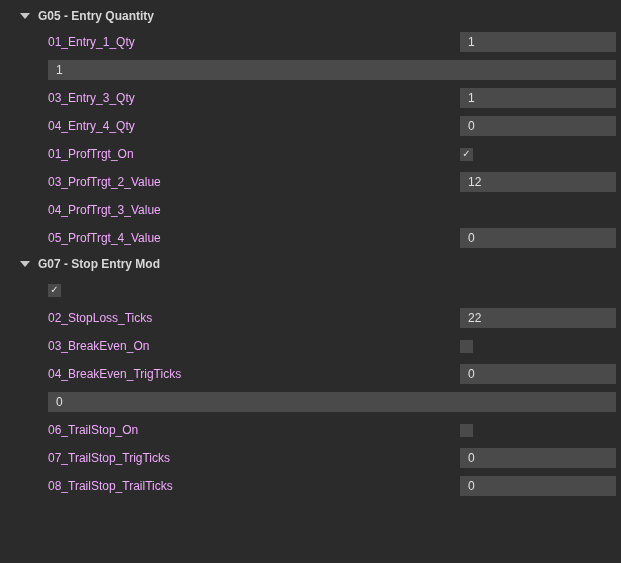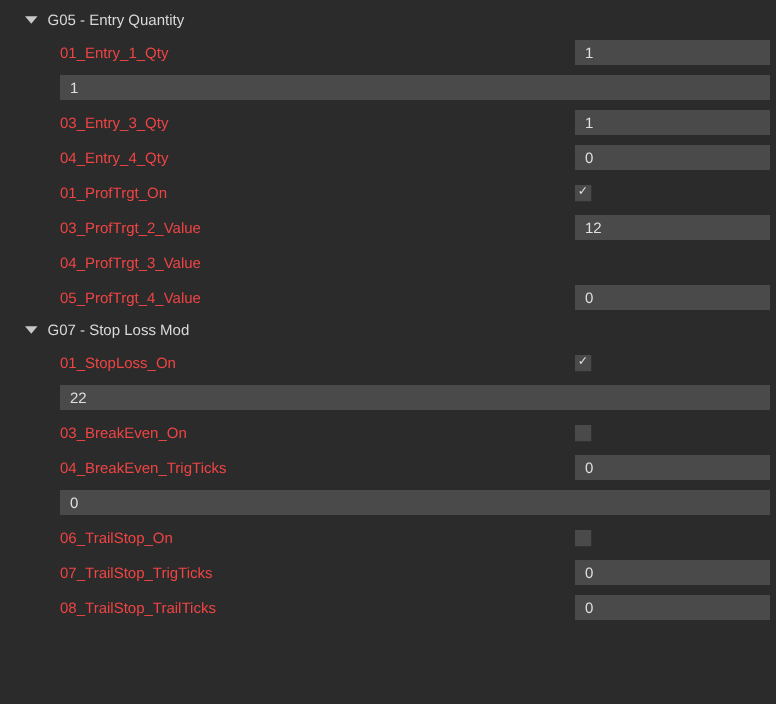--- a/index.html
+++ b/index.html
@@ -16,21 +16,21 @@
       height: 563px;
       overflow: hidden;
     }
     .property-grid {
       padding: 4px 0;
     }
     .group-header {
       display: flex;
       align-items: center;
       padding: 4px 0 4px 20px;
-      font-weight: normal;
+      font-weight: bold;
       color: #d8d8d8;
       cursor: pointer;
       height: 24px;
     }
     .chevron {
       display: inline-block;
       width: 0;
       height: 0;
       border-left: 5px solid transparent;
       border-right: 5px solid transparent;
@@ -39,21 +39,21 @@
       flex-shrink: 0;
     }
     .property-row {
       display: flex;
       align-items: center;
       height: 28px;
       padding-left: 48px;
     }
     .property-label {
       flex: 0 0 412px;
-      color: #ef4444;
+      color: #f0abfc;
       padding-right: 10px;
     }
     .property-value-cell {
       flex: 1;
       padding-right: 5px;
     }
     .number-input {
       width: 100%;
       height: 20px;
       background-color: #4a4a4a;
@@ -136,29 +136,29 @@
   </div>
   <div class="property-row">
     <div class="property-label">05_ProfTrgt_4_Value</div>
     <div class="property-value-cell">
       <input class="number-input" value="0" style="">
     </div>
   </div>
 
   <div class="group-header">
     <span class="chevron"></span>
-    <span>G07 - Stop Loss Mod</span>
+    <span>G07 - Stop Entry Mod</span>
   </div>
   <div class="property-row">
-    <div class="property-label">01_StopLoss_On</div>
     <div class="property-value-cell checkbox-cell">
       <div class="checkbox checked"></div>
     </div>
   </div>
   <div class="property-row">
+    <div class="property-label">02_StopLoss_Ticks</div>
     <div class="property-value-cell">
       <input class="number-input" value="22" style="">
     </div>
   </div>
   <div class="property-row">
     <div class="property-label">03_BreakEven_On</div>
     <div class="property-value-cell checkbox-cell">
       <div class="checkbox"></div>
     </div>
   </div>

